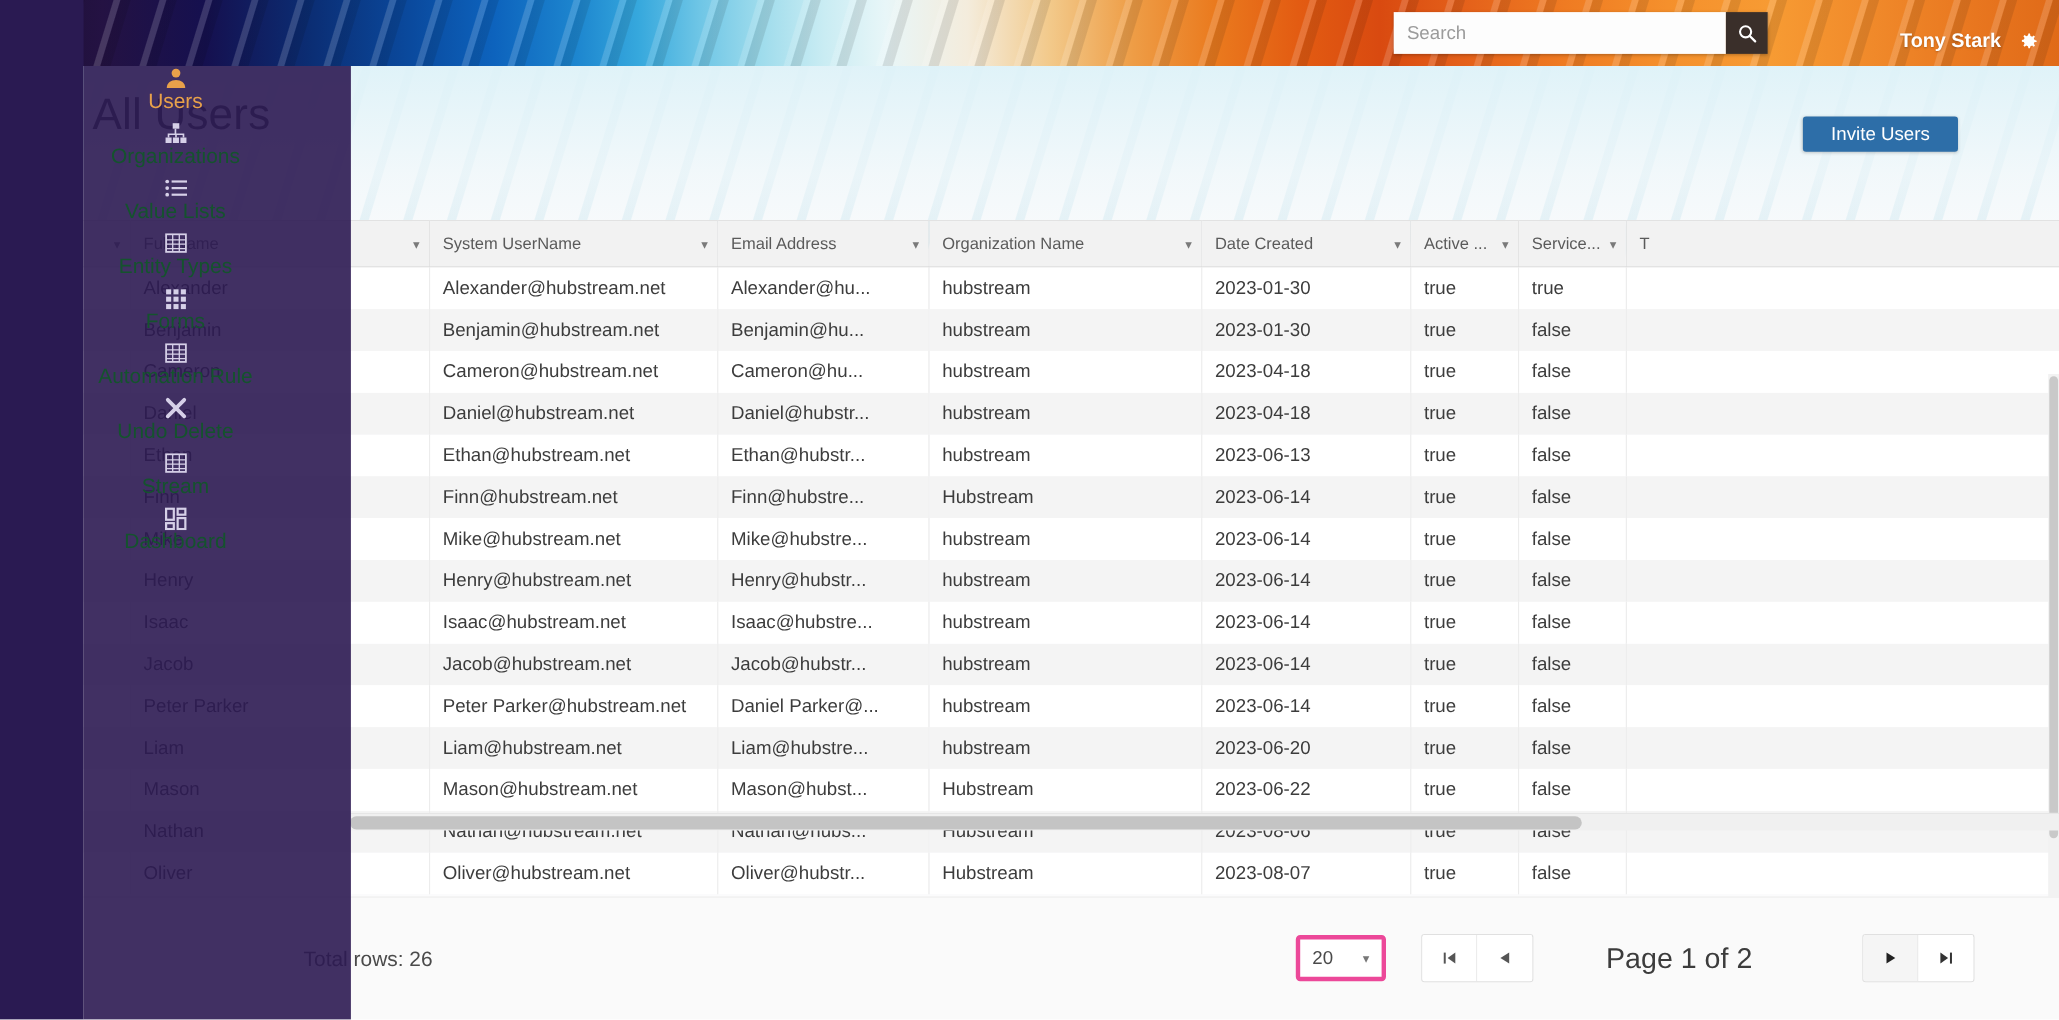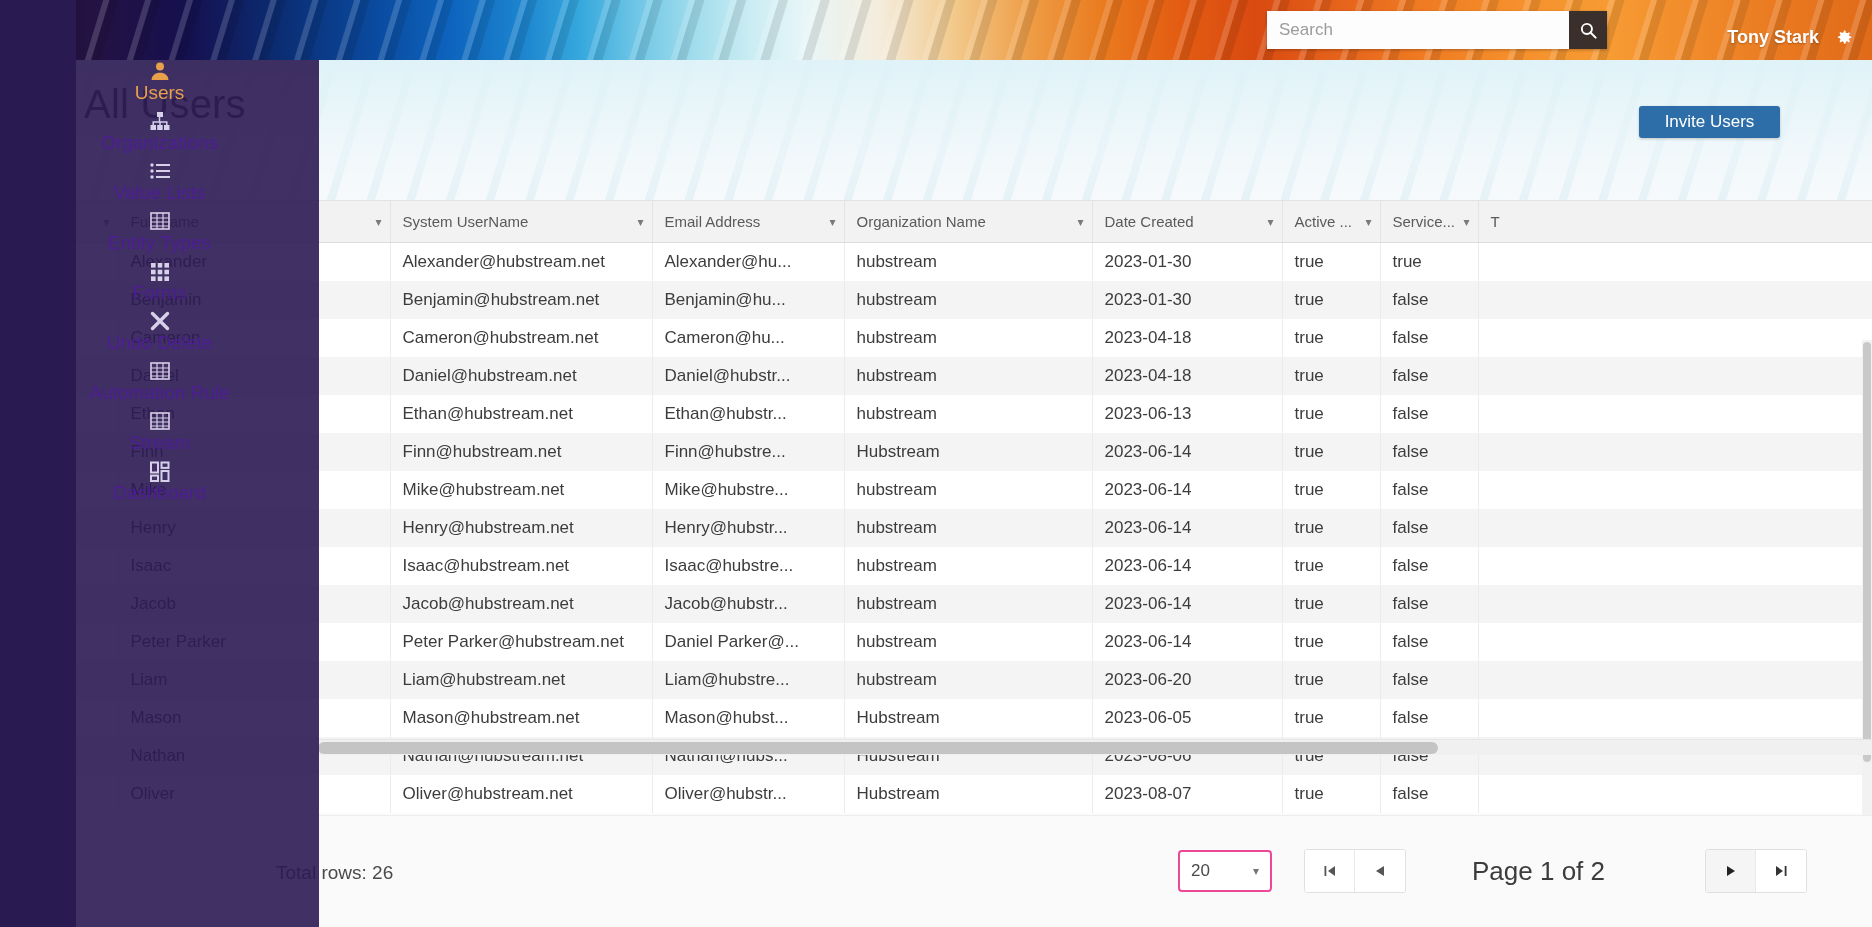--- a/index.html
+++ b/index.html
@@ -209,22 +209,22 @@
   }
   .total-rows {
     position: absolute; left: 276px; top: 46px;
     font-size: 19px; color: #4a4a4a;
   }
   .pager {
     position: absolute; left: 1178px; top: 33px;
     display: flex; align-items: center; gap: 10px;
   }
   .page-size {
-    width: 94px; height: 42px;
-    border: 2px solid #ec4899; border-radius: 4px;
+    width: 82px; height: 42px;
+    border: 4px solid #ec4899; border-radius: 4px;
     background: #ffffff;
     display: flex; align-items: center; justify-content: space-between;
     padding: 0 11px;
     font-size: 17px; color: #4a4a4a; cursor: pointer;
   }
   .page-size .caret { font-size: 12px; color: #777; }
   .nav-group {
     display: flex; margin-left: 22px;
     border: 1px solid #e0e0e0; border-radius: 3px; overflow: hidden;
     background: #fff;
@@ -269,21 +269,21 @@
     height: 50px;
     cursor: pointer;
     flex-direction: column;
   }
   .nav-icon {
     width: 76px; display: flex; align-items: center; justify-content: center;
     flex-shrink: 0;
   }
   .nav-icon svg { width: 22px; height: 22px; display:block; }
   .nav-label {
-    font-size: 19px; color: #4c1d95; white-space: nowrap;
+    font-size: 19px; color: #14532d; white-space: nowrap;
   }
   .nav-item.active .nav-label { color: #e8a14a; }
   .nav-item.active .nav-icon svg { fill: #e8a14a; }
 </style>
 </head>
 <body>
 
 <div id="app">
 
   <div class="topbar">
@@ -503,21 +503,21 @@
               <td>true</td>
               <td>false</td>
               <td></td>
             </tr>
             <tr>
               <td>13</td>
               <td>Mason</td>
               <td>Mason@hubstream.net</td>
               <td>Mason@hubst...</td>
               <td>Hubstream</td>
-              <td>2023-06-05</td>
+              <td>2023-06-22</td>
               <td>true</td>
               <td>false</td>
               <td></td>
             </tr>
             <tr>
               <td>14</td>
               <td>Nathan</td>
               <td>Nathan@hubstream.net</td>
               <td>Nathan@hubs...</td>
               <td>Hubstream</td>
@@ -652,33 +652,33 @@
             <rect x="2" y="16.4" width="4.6" height="4.6" fill="#d6d0e8"></rect>
             <rect x="8.7" y="16.4" width="4.6" height="4.6" fill="#d6d0e8"></rect>
             <rect x="15.4" y="16.4" width="4.6" height="4.6" fill="#d6d0e8"></rect>
           </svg>
         </span>
         <span class="nav-label">Forms</span>
       </div>
       <div class="nav-item">
         <span class="nav-icon">
           <svg viewBox="0 0 22 22">
-            <path d="M3.5 3.5 L18.5 18.5 M18.5 3.5 L3.5 18.5" stroke="#d6d0e8" stroke-width="3.4" stroke-linecap="round"></path>
-          </svg>
-        </span>
-        <span class="nav-label">Undo Delete</span>
-      </div>
-      <div class="nav-item">
-        <span class="nav-icon">
-          <svg viewBox="0 0 22 22">
             <rect x="2" y="3" width="18" height="16" fill="none" stroke="#d6d0e8" stroke-width="1.6"></rect>
             <path d="M2 8 H20 M2 12 H20 M2 16 H20 M8 3 V19 M14 3 V19" stroke="#d6d0e8" stroke-width="1.2"></path>
           </svg>
         </span>
         <span class="nav-label">Automation Rule</span>
+      </div>
+      <div class="nav-item">
+        <span class="nav-icon">
+          <svg viewBox="0 0 22 22">
+            <path d="M3.5 3.5 L18.5 18.5 M18.5 3.5 L3.5 18.5" stroke="#d6d0e8" stroke-width="3.4" stroke-linecap="round"></path>
+          </svg>
+        </span>
+        <span class="nav-label">Undo Delete</span>
       </div>
       <div class="nav-item">
         <span class="nav-icon">
           <svg viewBox="0 0 22 22">
             <rect x="2" y="3" width="18" height="16" fill="none" stroke="#d6d0e8" stroke-width="1.6"></rect>
             <path d="M2 8 H20 M2 12 H20 M2 16 H20 M8 3 V19 M14 3 V19" stroke="#d6d0e8" stroke-width="1.2"></path>
           </svg>
         </span>
         <span class="nav-label">Stream</span>
       </div>

